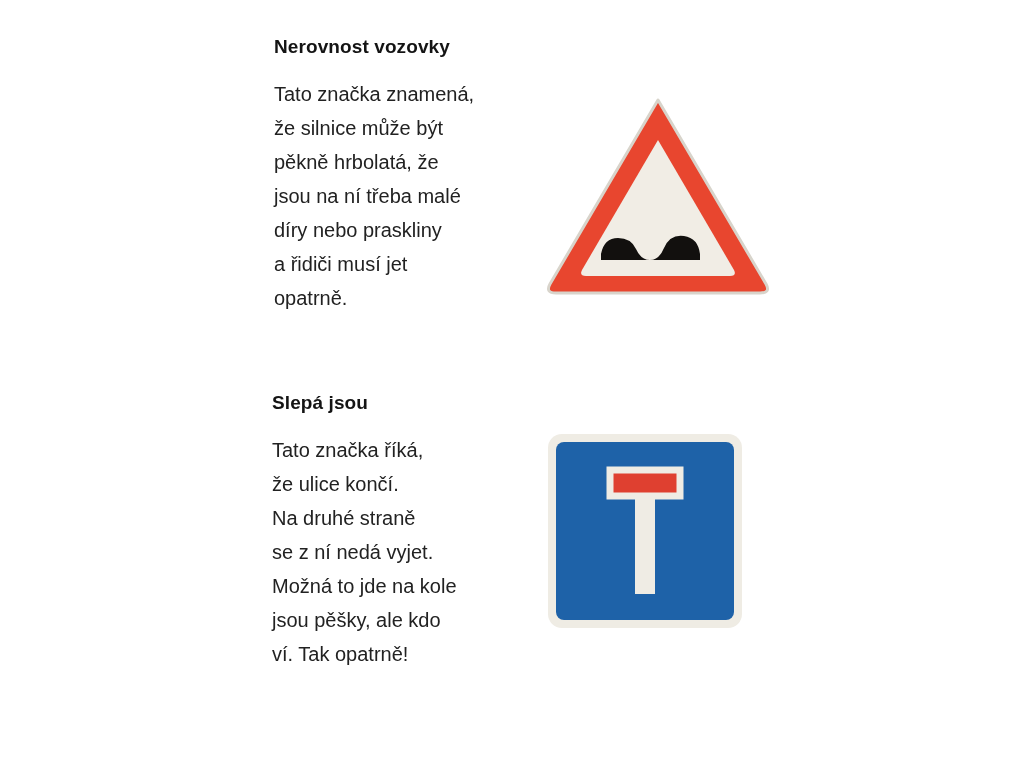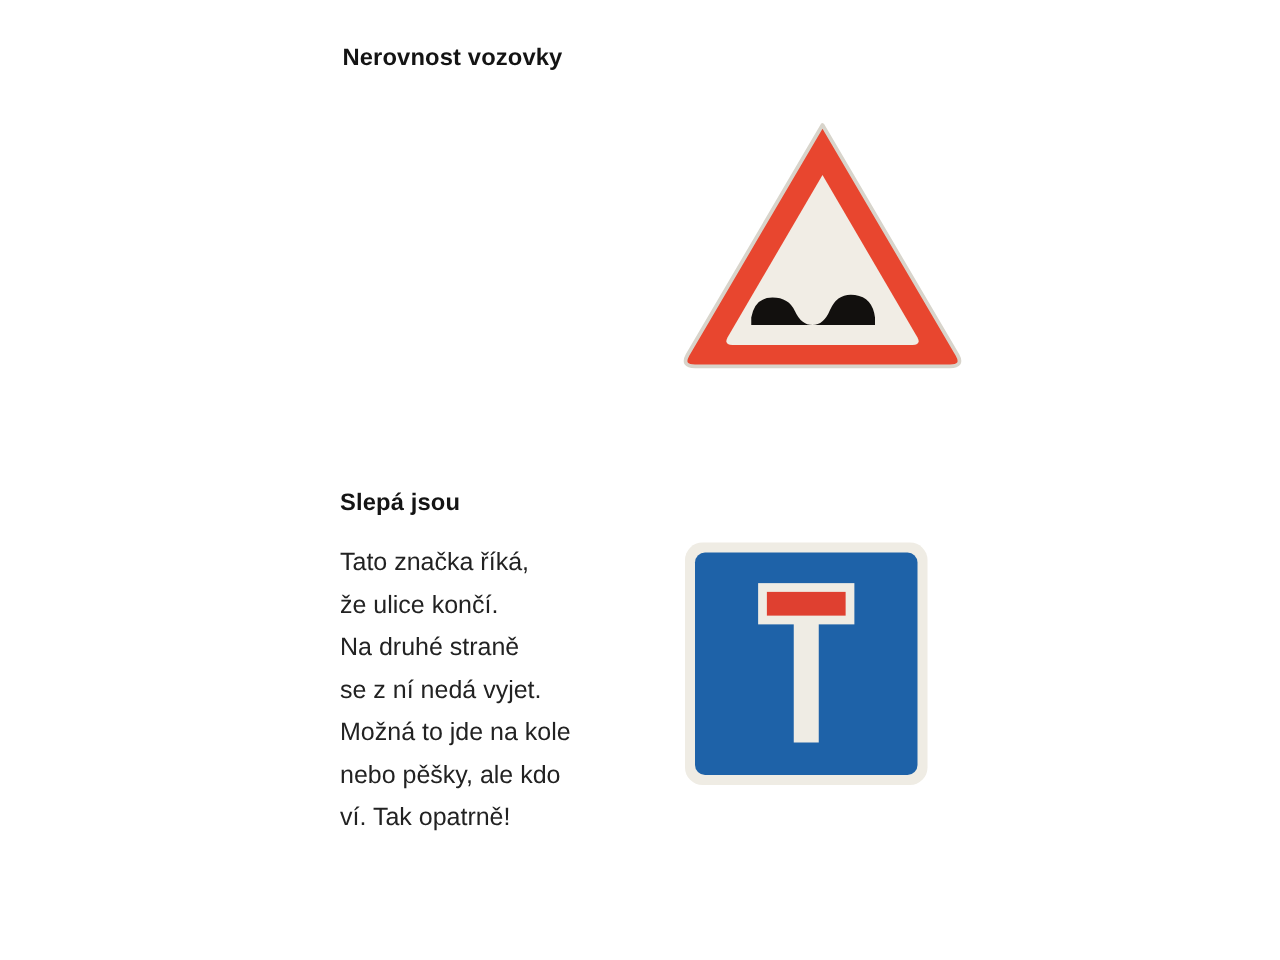--- a/index.html
+++ b/index.html
@@ -79,20 +79,27 @@
   }
 </style>
 </head>
 <body>
 
 <div class="page">
 
   <section class="entry" id="entry-bumpy">
     <div class="entry-text">
       <h2 class="entry-title">Nerovnost vozovky</h2>
+      <p class="entry-body">Tato značka znamená,
+že silnice může být
+pěkně hrbolatá, že
+jsou na ní třeba malé
+díry nebo praskliny
+a řidiči musí jet
+opatrně.</p>
     </div>
 
     <div class="sign-wrap-triangle">
       <svg class="tri-outer" width="240" height="210" viewBox="0 0 240 210">
 
         <path d="M120 12 L228 196 Q233 205 222 205 L18 205 Q7 205 12 196 Z" fill="#e8462f" stroke="#d8d4cb" stroke-width="3" stroke-linejoin="round"></path>
 
         <path d="M120 52 L196 182 Q199 188 192 188 L48 188 Q41 188 44 182 Z" fill="#f1ede5"></path>
 
         <path d="M63 172 L63 166 Q66 150 80 150 Q93 150 98 161 Q103 172 112 172 Q121 172 126 160 Q132 146 146 148 Q160 150 162 166 L162 172 Z" fill="#12100e"></path>
@@ -101,21 +108,21 @@
   </section>
 
   <section class="entry" id="entry-deadend">
     <div class="entry-text">
       <h2 class="entry-title">Slepá jsou</h2>
       <p class="entry-body">Tato značka říká,
 že ulice končí.
 Na druhé straně
 se z ní nedá vyjet.
 Možná to jde na kole
-nebo pěšky, ale kdo
+jsou pěšky, ale kdo
 ví. Tak opatrně!</p>
     </div>
 
     <div class="sign-wrap-square">
       <svg class="sq-outer" width="240" height="210" viewBox="0 0 240 210">
 
         <rect x="10" y="8" width="194" height="194" rx="14" ry="14" fill="#efece4"></rect>
 
         <rect x="18" y="16" width="178" height="178" rx="8" ry="8" fill="#1e62a8"></rect>
 

